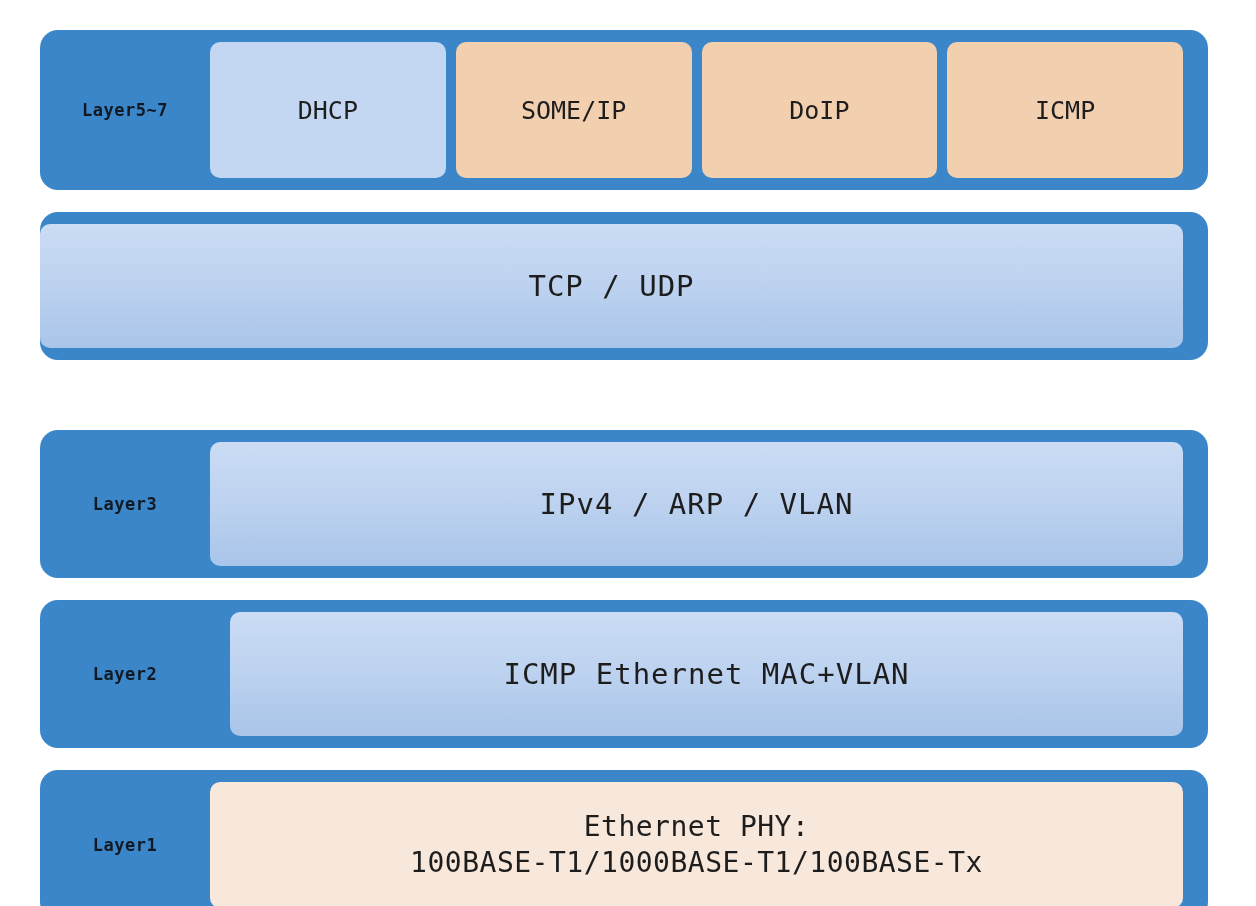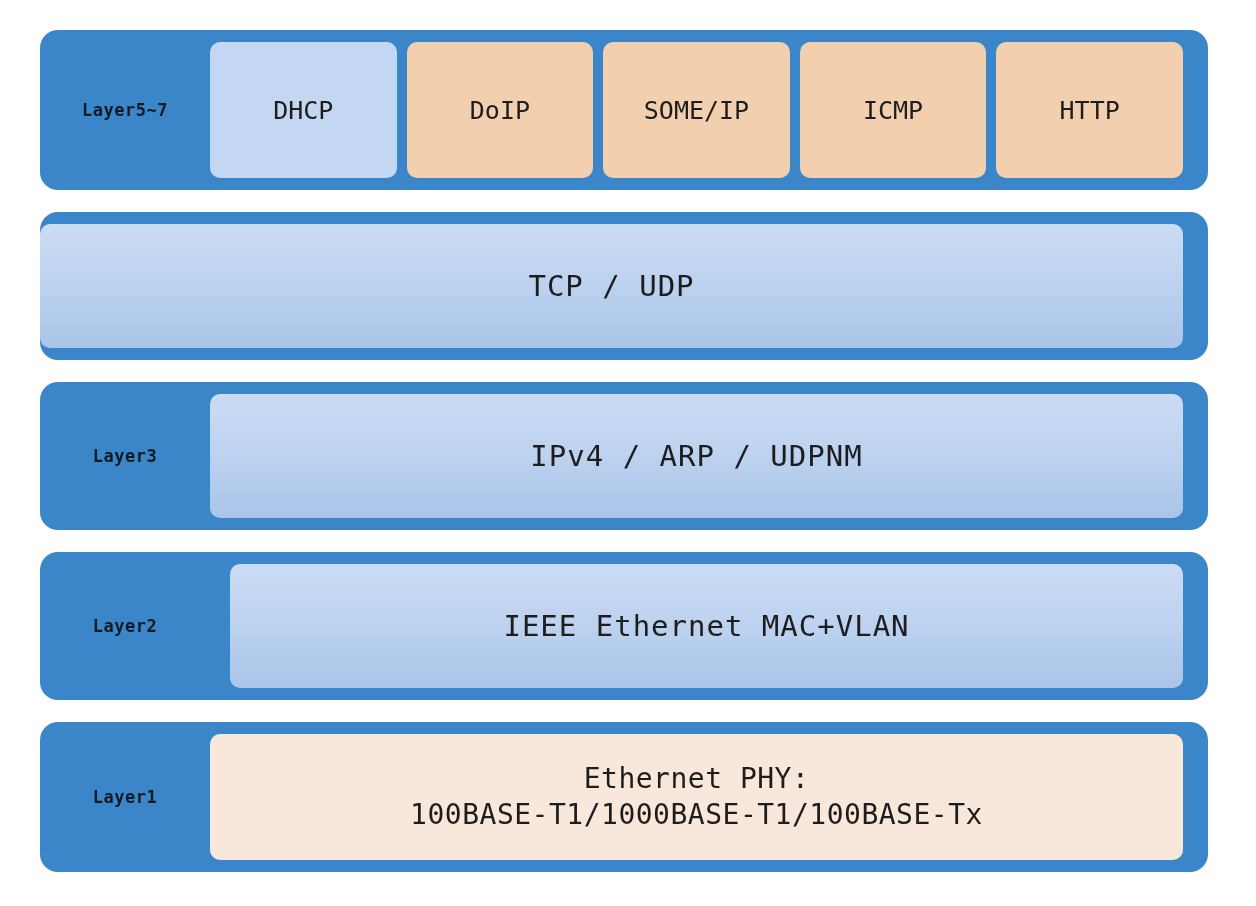--- a/index.html
+++ b/index.html
@@ -96,50 +96,49 @@
 </style>
 </head>
 <body>
 
 <div id="stack">
 
   <div class="layer-row" style="flex:0 0 160px;">
     <div class="layer-label">Layer5~7</div>
     <div class="layer-content">
       <div class="chip top bluelite">DHCP</div>
+      <div class="chip top peach">SOME/IP</div>
       <div class="chip top peach">DoIP</div>
-      <div class="chip top peach">SOME/IP</div>
       <div class="chip top peach">ICMP</div>
-      <div class="chip top peach">HTTP</div>
     </div>
   </div>
 
   <div class="row-gap" style="height:22px;"></div>
 
   <div class="layer-row" style="flex:0 0 148px;">
     <div class="layer-content">
       <div class="chip wide">TCP / UDP</div>
     </div>
   </div>
 
   <div class="row-gap" style="height:22px;"></div>
 
-  <div class="layer-row" style="flex:0 0 148px;">
+  <div class="layer-row" style="flex:0 0 148px;margin-top:48px;">
     <div class="layer-label">Layer3</div>
     <div class="layer-content">
-      <div class="chip wide">IPv4 / ARP / UDPNM</div>
+      <div class="chip wide">IPv4 / ARP / VLAN</div>
     </div>
   </div>
 
   <div class="row-gap" style="height:22px;"></div>
 
   <div class="layer-row" style="flex:0 0 148px;gap:20px;">
     <div class="layer-label">Layer2</div>
     <div class="layer-content">
-      <div class="chip wide">IEEE Ethernet MAC+VLAN</div>
+      <div class="chip wide">ICMP Ethernet MAC+VLAN</div>
     </div>
   </div>
 
   <div class="row-gap" style="height:22px;"></div>
 
   <div class="layer-row" style="flex:0 0 150px;justify-content:space-between;">
     <div class="layer-label">Layer1</div>
     <div class="layer-content">
       <div class="chip phy">
         <span class="l1">Ethernet PHY:</span>

